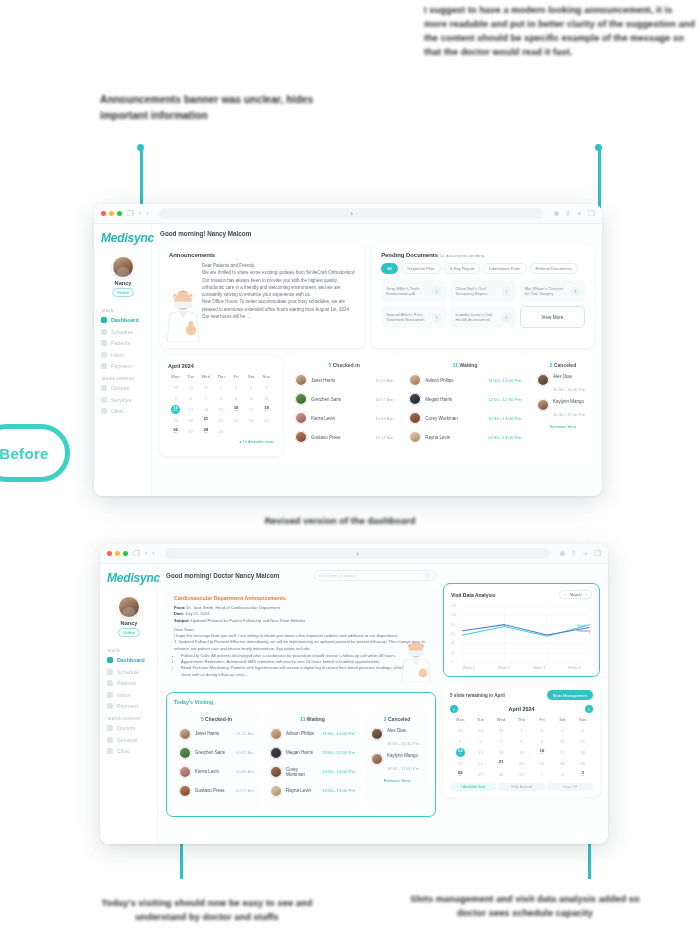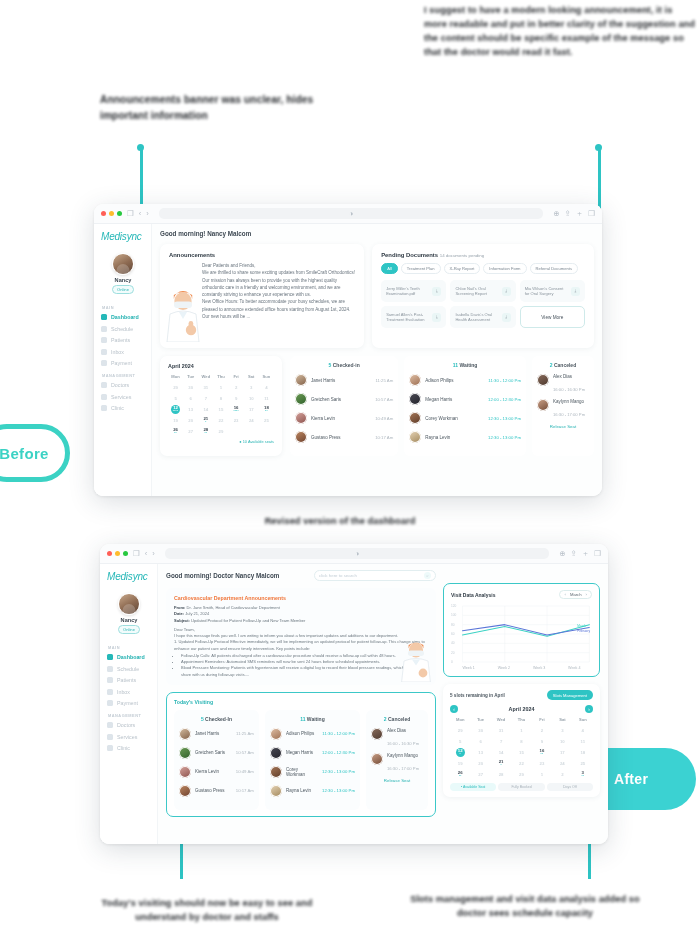--- a/index.html
+++ b/index.html
@@ -51,21 +51,21 @@
     flex: 1; height: 11px; background: #f1f3f5; border-radius: 5px;
     margin: 0 5px; display:flex; align-items:center; justify-content:center;
   }
   .chrome-right { display: flex; gap: 5px; align-items: center; }
 
   .app { display: flex; background: #fdfefe; }
 
   
   .sb { width: 58px; background: #ffffff; padding: 7px 6px 6px 7px;
         border-right: 1px solid #f2f5f7; }
-  .logo { font-size: 10px; font-weight: 400; color: #25b7b7; letter-spacing: -.2px;
+  .logo { font-size: 12px; font-weight: 700; color: #25b7b7; letter-spacing: -.2px;
           margin-bottom: 11px; font-style: italic; }
   .avwrap { display: flex; flex-direction: column; align-items: center; gap: 2px; margin-bottom: 11px; }
   .av { width: 22px; height: 22px; border-radius: 50%;
         background: linear-gradient(150deg,#c9a98c,#8e6b52 52%,#5d4436);
         border: 1.5px solid #fff; box-shadow: 0 1px 3px rgba(0,0,0,.13); position: relative; overflow:hidden;}
   .av::after{content:"";position:absolute;left:50%;top:52%;transform:translateX(-50%);
         width:13px;height:13px;border-radius:50% 50% 44% 44%;background:rgba(255,255,255,.22);}
   .uname { font-size: 5.6px; color: #3d4852; font-weight: 600; }
   .pill-online {
     font-size: 4.1px; color: #2bb5b5; border: .6px solid #9ddede;
@@ -214,22 +214,20 @@
   <div class="conn" style="left:598px;top:148px;width:2.5px;height:152px;"></div>
   <div class="conn" style="left:560px;top:299px;width:40px;height:2.5px;"></div>
   <div class="dot" style="left:595px;top:144px;"></div>
   <div class="conn" style="left:180px;top:843px;width:2.5px;height:36px;"></div>
   <div class="conn" style="left:588px;top:843px;width:2.5px;height:36px;"></div>
 
   <div class="badge before" style="left:-22px;top:424px;width:92px;height:58px;border-radius:40px;
               background:none;color:#3bd2c4;border:5px solid #3bd2c4;
               justify-content:center;padding-left:0;font-size:15px;">Before</div>
 
-  <div class="badge" style="left:600px;top:748px;width:96px;height:62px;
-              border-radius:0 50px 50px 0;">After</div>
 
   <div class="win" style="left:94px;top:204px;width:508px;height:292px;">
     <div class="chrome">
       <div class="lights">
         <div class="lt r"></div>
         <div class="lt y"></div>
         <div class="lt g"></div>
       </div>
       <div class="cicon">❐</div>
       <div class="cicon">‹</div>

